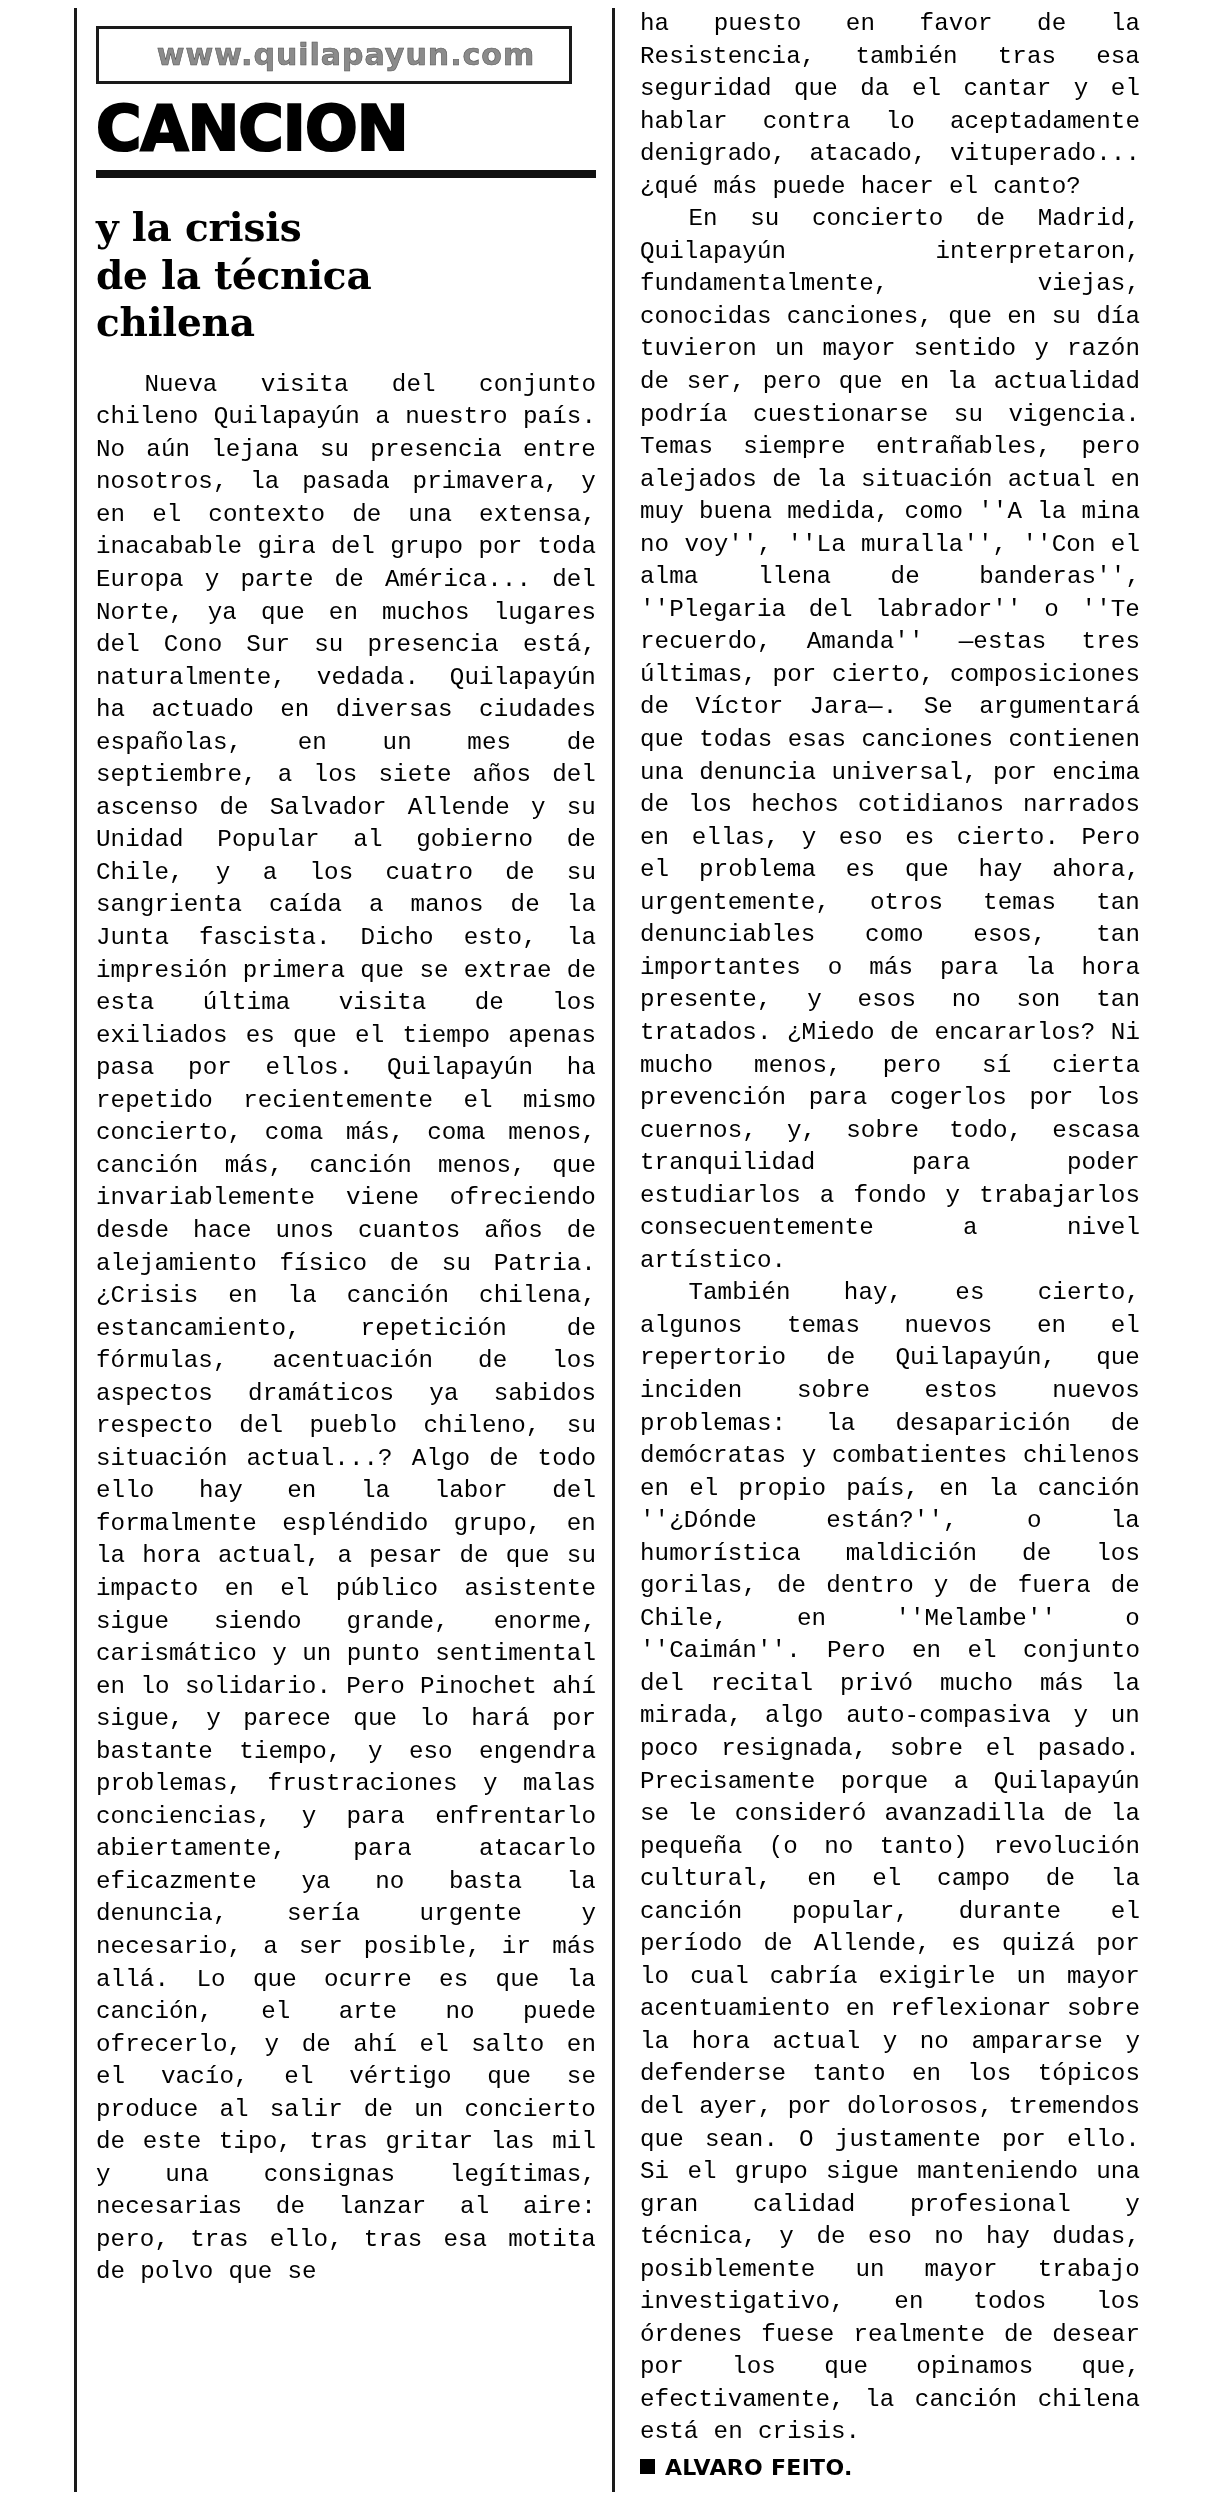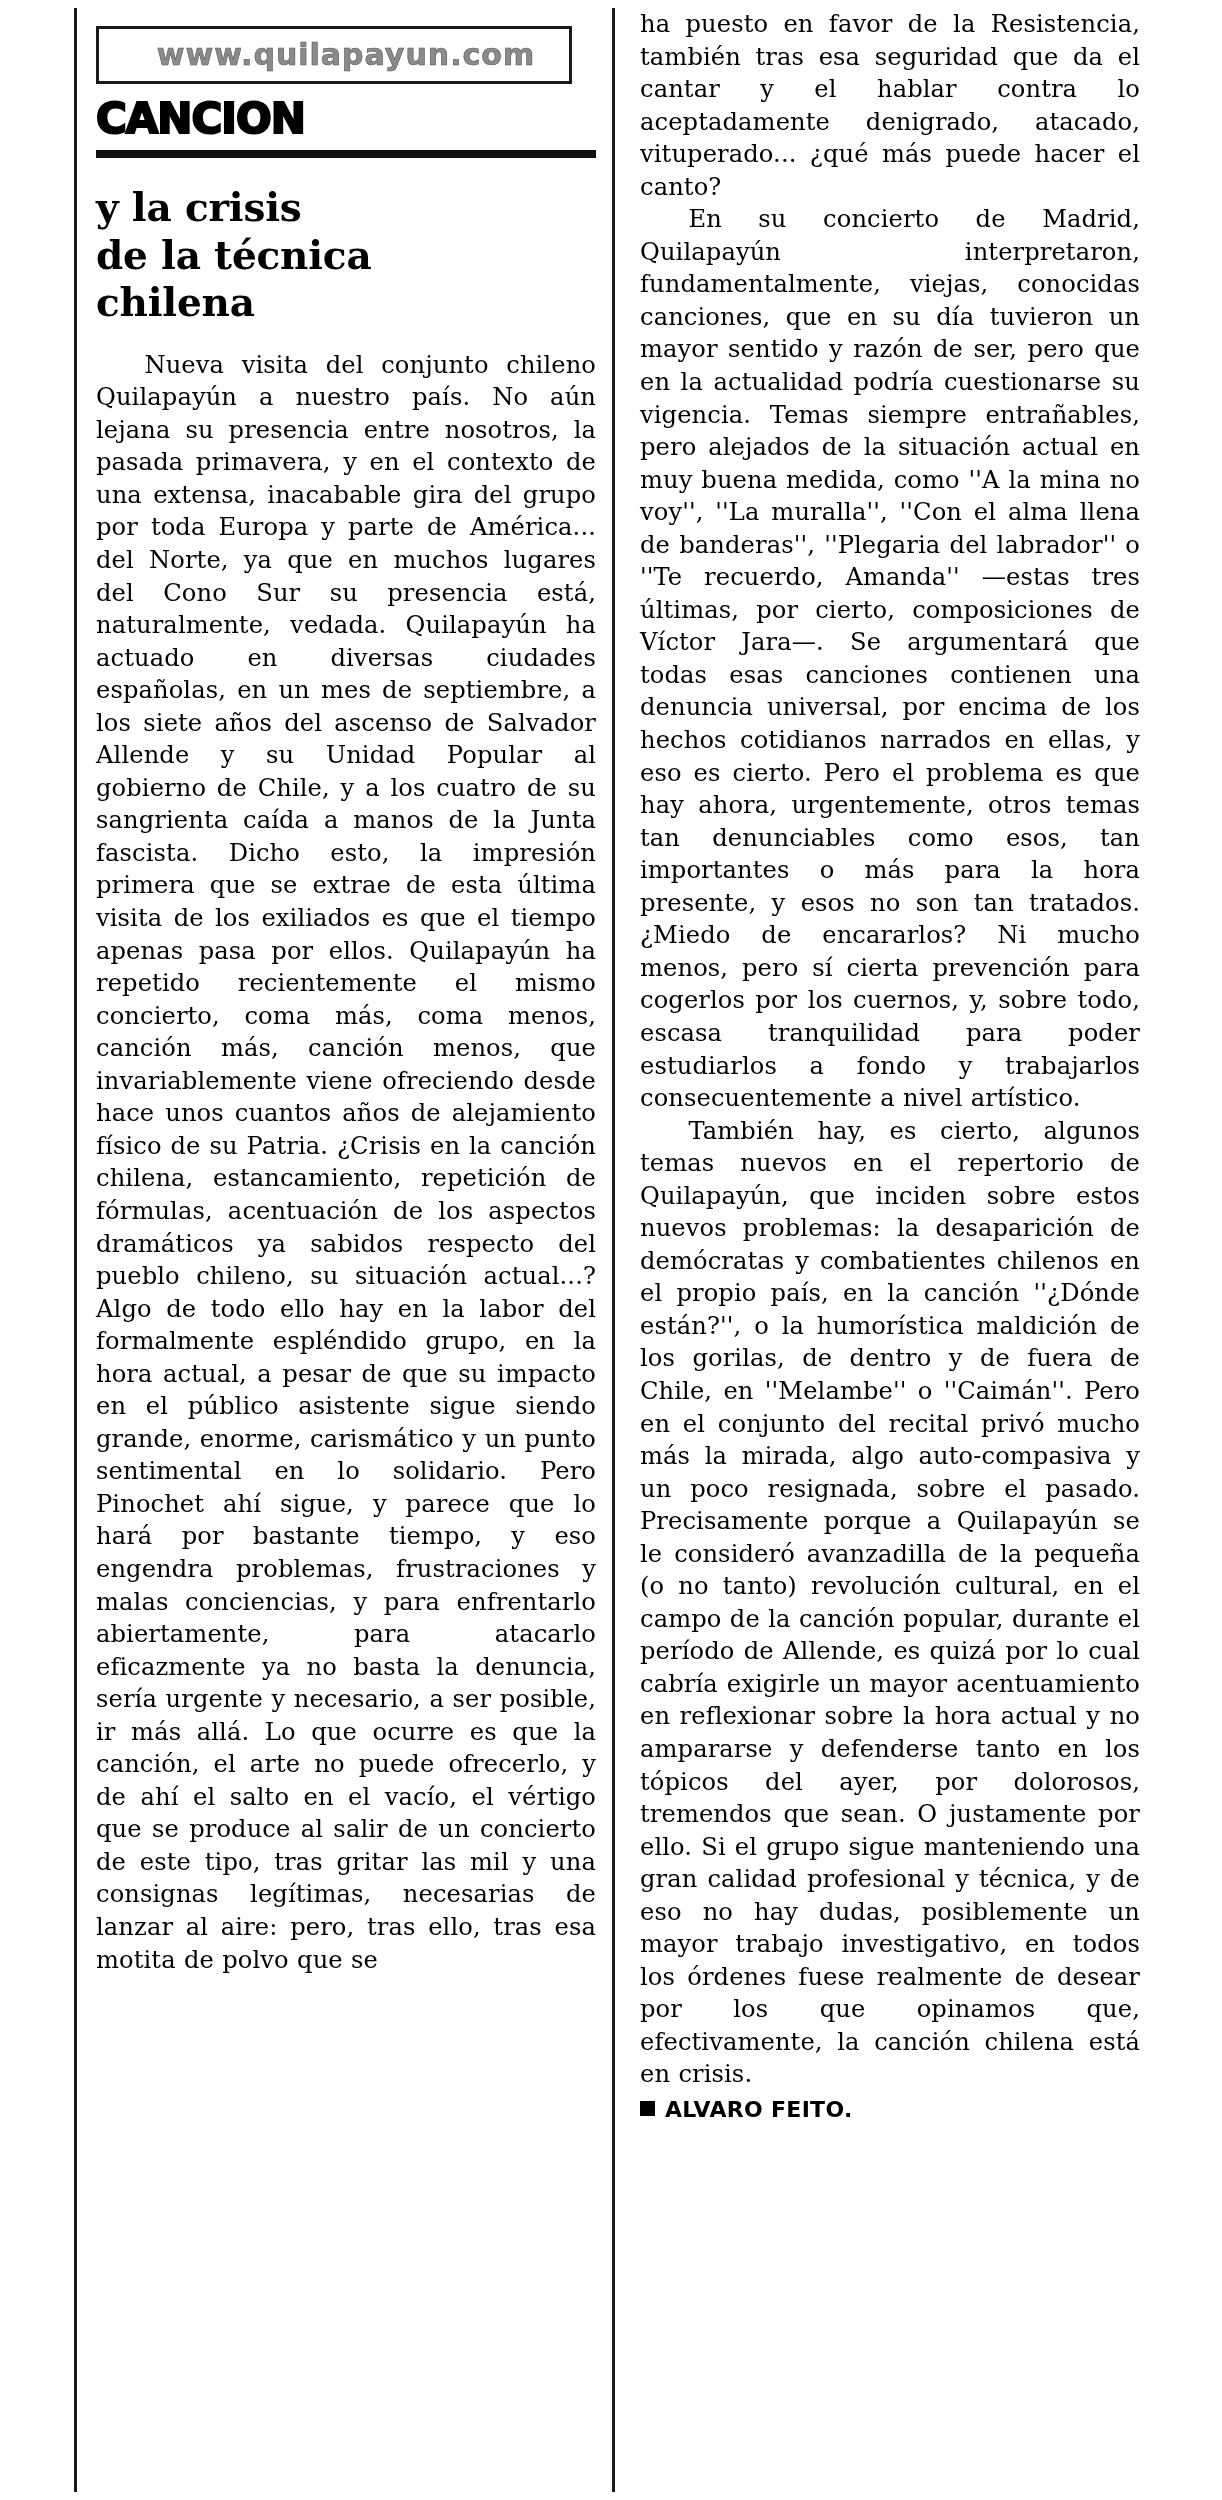--- a/index.html
+++ b/index.html
@@ -72,21 +72,21 @@
     color: #8b8b8b;
     line-height: 52px;
     text-align: center;
     -webkit-text-stroke: 0.6px #555;
     white-space: nowrap;
     padding-left: 24px;
   }
   .section-title {
     font-family: "DejaVu Sans", sans-serif;
     font-weight: bold;
-    font-size: 42px;
+    font-size: 62px;
     letter-spacing: -1px;
     line-height: 1.0;
     margin: 4px 0 10px 0;
     -webkit-text-stroke: 2.2px #000;
   }
   .hr-thick {
     height: 8px;
     background: #111;
     margin: 6px 0 26px 0;
     width: 500px;
@@ -107,20 +107,21 @@
     line-height: 1.345;
     text-align: justify;
     text-justify: inter-word;
     letter-spacing: 0.1px;
     word-spacing: 0.5px;
     hyphens: manual;
   }
   .body-text p {
     margin: 0;
     text-indent: 2.0em;
+    font-family: Liberation Mono, monospace;
   }
   .body-text p.cont {
     text-indent: 0;
   }
   .byline {
     margin-top: 6px;
     font-family: "DejaVu Sans", sans-serif;
     font-weight: bold;
     font-size: 22px;
     letter-spacing: 0.3px;

